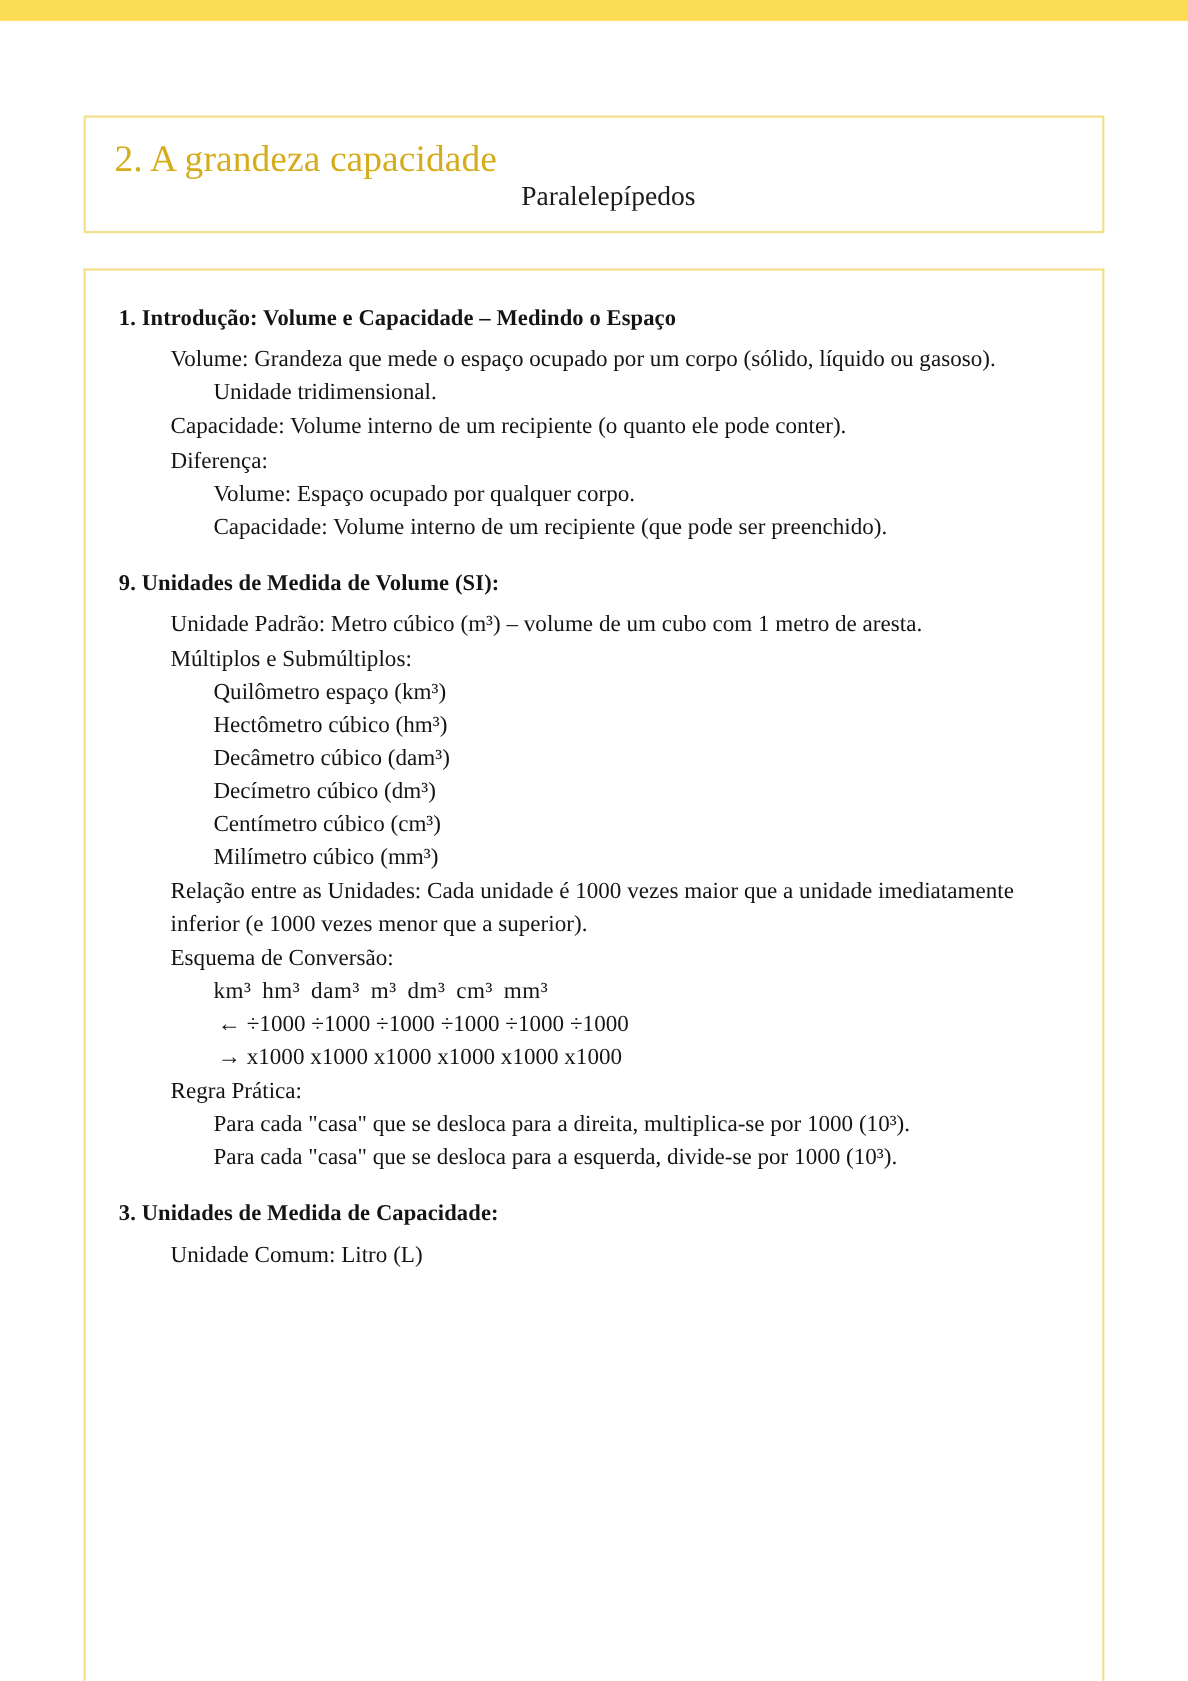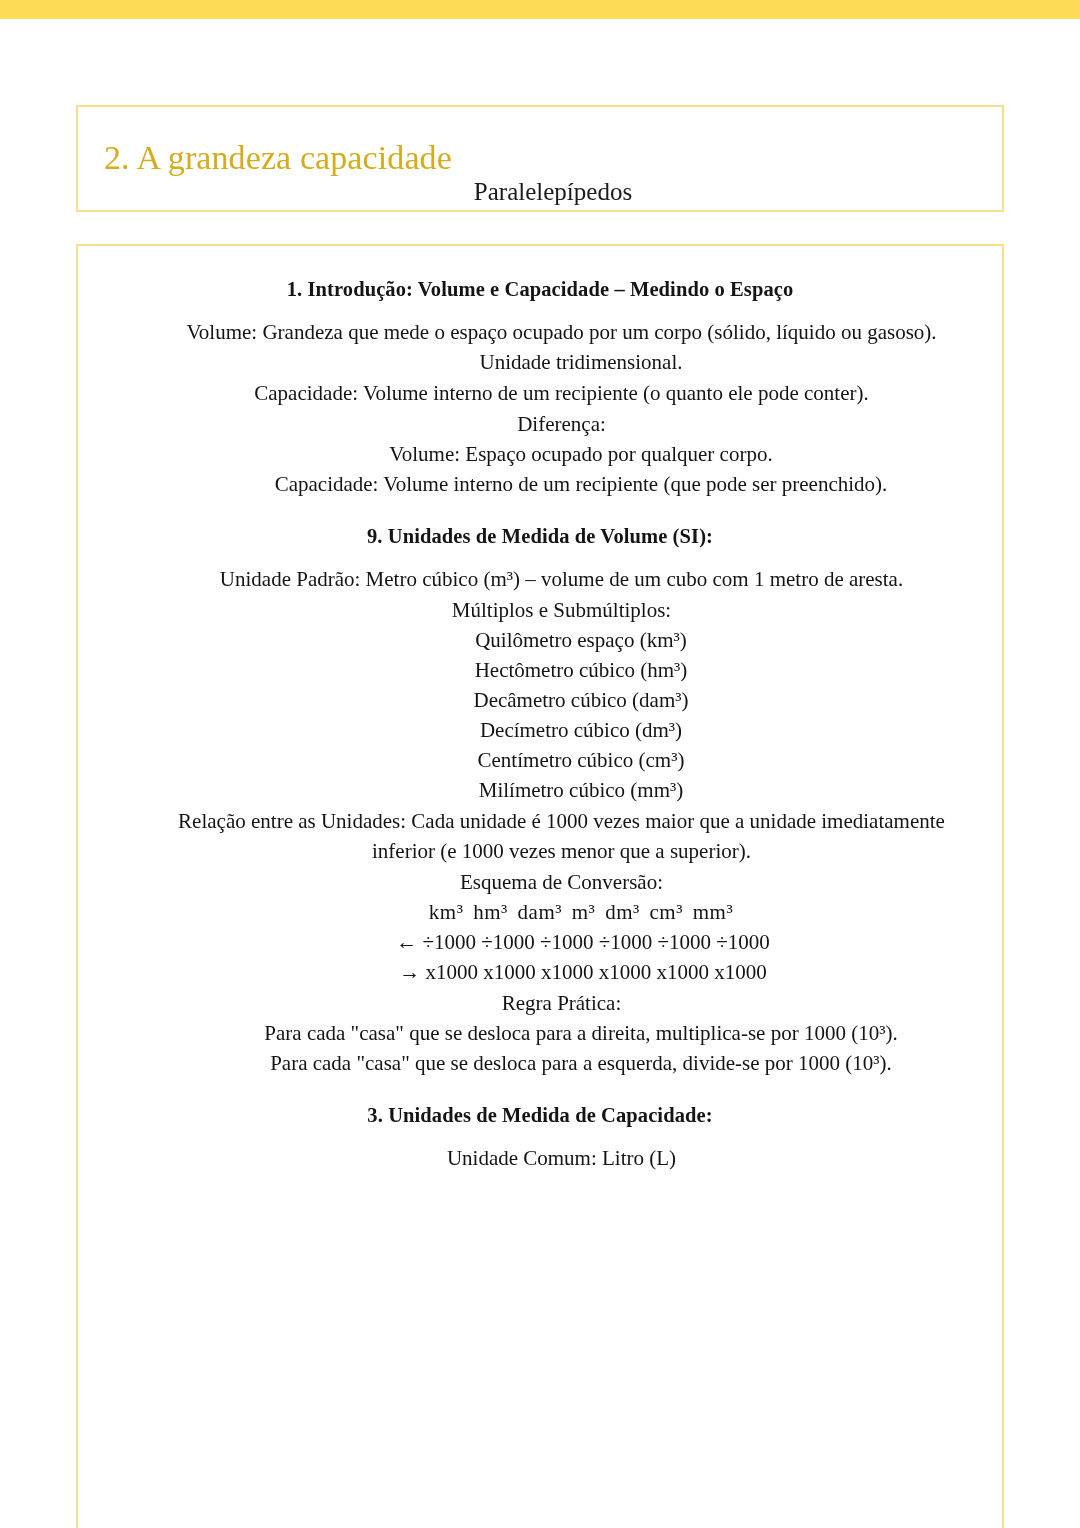--- a/index.html
+++ b/index.html
@@ -34,21 +34,21 @@
     position: absolute;
     left: 76px;
     top: 86px;          
     width: 928px;
     height: 107px;
     box-sizing: border-box;
     border: 2px solid #F2E08A;
     background: #ffffff;
   }
   .header-inner {
-    padding: 33px 0 0 26px;
+    padding: 20px 0 0 26px;
   }
   .doc-title {
     font-size: 34px;
     line-height: 1.05;
     color: #D5AC1C;
     font-weight: 400;
     letter-spacing: 0.1px;
     margin: 0;
     white-space: nowrap;
   }
@@ -69,40 +69,39 @@
     top: 225px;         
     width: 928px;
     min-height: 1290px;
     box-sizing: border-box;
     border: 2px solid #F2E08A;
     border-bottom: none;
     background: #ffffff;
   }
   .content-inner {
     padding: 32px 30px 0 30px;
-    text-align: center;
   }
 
   
   .section-heading {
     font-size: 20.5px;
     font-weight: bold;
     color: #141414;
     margin: 0 0 10px 0;
     letter-spacing: 0.1px;
   }
   .section-block {
     margin-bottom: 26px;
   }
   .section-block:last-child { margin-bottom: 0; }
 
   
   ul.lvl1 {
     list-style: none;
-    margin: 16px;
+    margin: 4px;
     padding: 0;
   }
   ul.lvl1 > li {
     position: relative;
     padding-left: 43px;
     font-size: 21px;
     line-height: 1.43;
     color: #141414;
     margin: 0 0 1px 0;
   }

